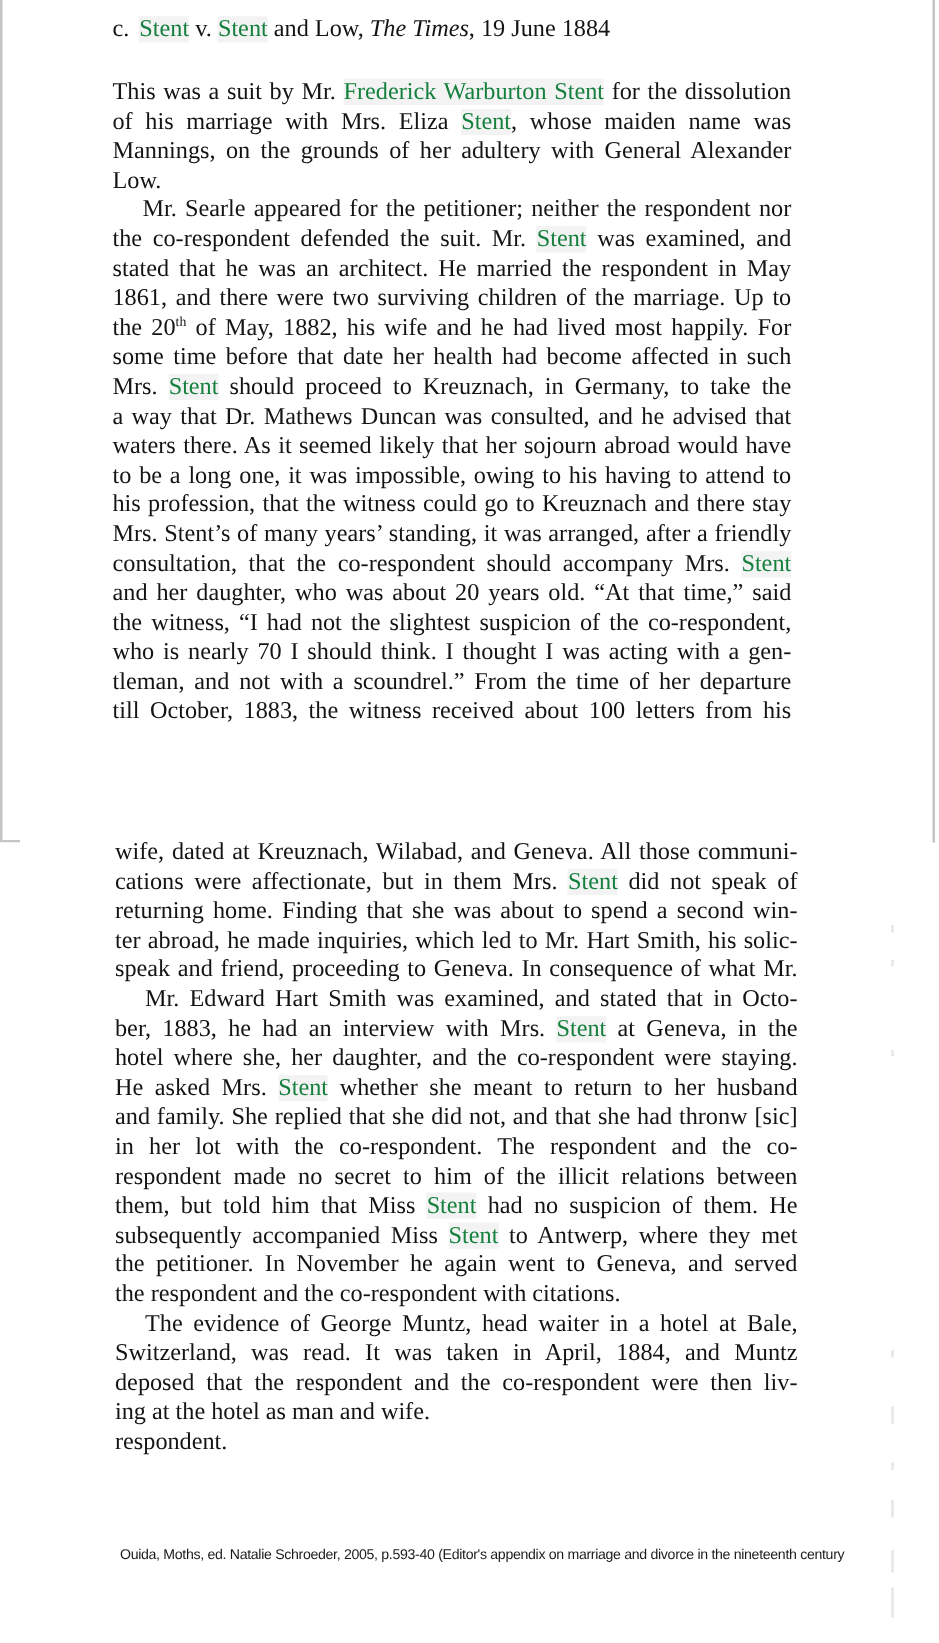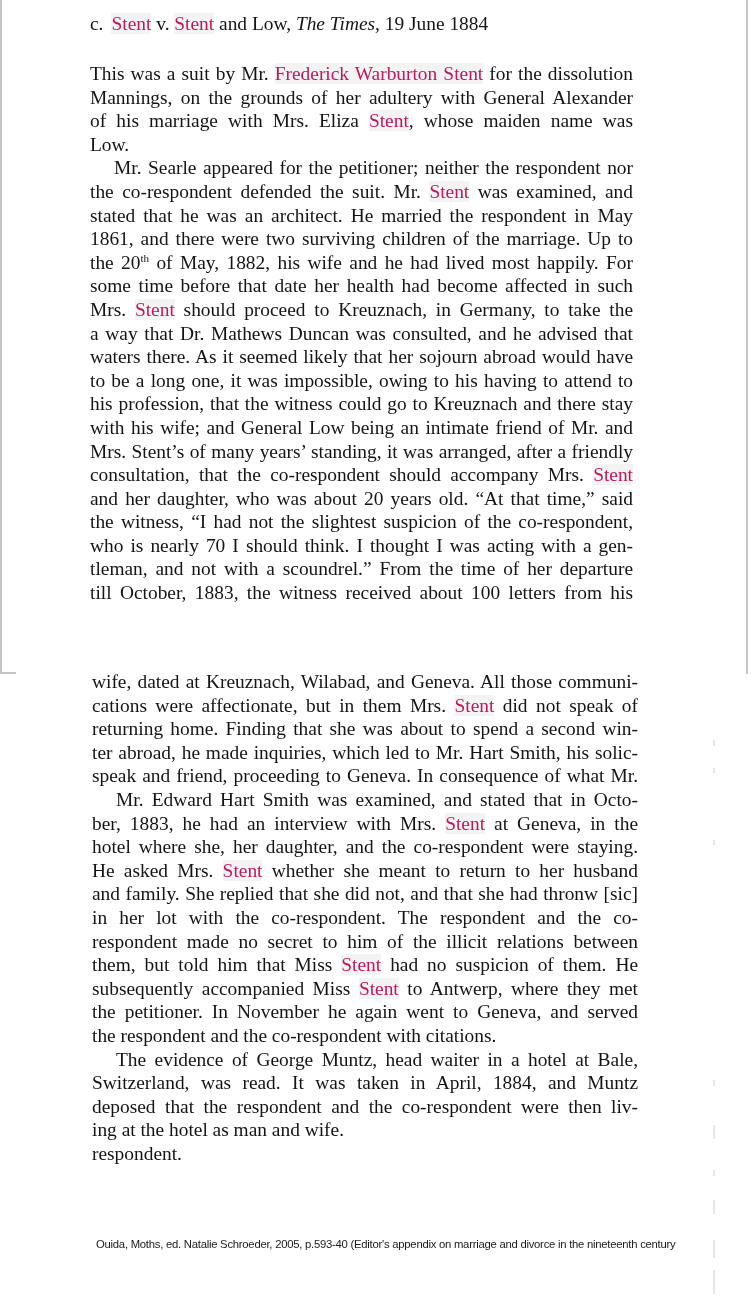--- a/index.html
+++ b/index.html
@@ -25,54 +25,53 @@
   }
   .heading .lbl { margin-right: 8px; }
   .block { position: absolute; left: 88px; width: 543px; }
   .block2 { position: absolute; left: 92px; width: 546px; }
   .line {
     display: block; white-space: nowrap; text-align: justify; text-align-last: justify;
     height: 23.6px;
   }
   .line.last { text-align-last: left; }
   .ind { text-indent: 24px; }
-  .hl { color: #be185d; background: #f3f3f3; }
+  .hl { color: #15803d; background: #f3f3f3; }
   sup { font-size: 11px; line-height: 0; vertical-align: 7px; }
   .footer {
     position: absolute; left: 96px; top: 1238px; white-space: nowrap;
     font-family: "Liberation Sans", "DejaVu Sans", sans-serif; font-size: 11.3px; color: #1a1a1a;
     letter-spacing: -0.25px;
   }
   .specks { position: absolute; left: 713px; top: 740px; width: 2px; height: 560px; }
   .speck { position: absolute; left: 0; width: 2px; background: #e6e6e6; }
 </style>
 </head>
 <body>
 
 <div class="page1">
   <div class="heading">
     <span class="lbl">c.</span><span class="hl">Stent</span><span> v. </span><span class="hl">Stent</span><span> and Low, </span><i>The Times</i><span>, 19 June 1884</span>
   </div>
   <div class="block serif" id="p1" style="top:62px;">
       <div class="line"><span>This was a suit by Mr. </span><span class="hl">Frederick Warburton Stent</span><span> for the dissolution</span></div>
+      <div class="line"><span>of his marriage with Mrs. Eliza </span><span class="hl">Stent</span><span>, whose maiden name was</span></div>
       <div class="line"><span>Mannings, on the grounds of her adultery with General Alexander</span></div>
-      <div class="line"><span>of his marriage with Mrs. Eliza </span><span class="hl">Stent</span><span>, whose maiden name was</span></div>
       <div class="line last"><span>Low.</span></div>
       <div class="line ind"><span>Mr. Searle appeared for the petitioner; neither the respondent nor</span></div>
       <div class="line"><span>the co-respondent defended the suit. Mr. </span><span class="hl">Stent</span><span> was examined, and</span></div>
       <div class="line"><span>stated that he was an architect. He married the respondent in May</span></div>
       <div class="line"><span>1861, and there were two surviving children of the marriage. Up to</span></div>
       <div class="line"><span>the 20</span><sup>th</sup><span> of May, 1882, his wife and he had lived most happily. For</span></div>
       <div class="line"><span>some time before that date her health had become affected in such</span></div>
       <div class="line"><span>Mrs. </span><span class="hl">Stent</span><span> should proceed to Kreuznach, in Germany, to take the</span></div>
       <div class="line"><span>a way that Dr. Mathews Duncan was consulted, and he advised that</span></div>
       <div class="line"><span>waters there. As it seemed likely that her sojourn abroad would have</span></div>
       <div class="line"><span>to be a long one, it was impossible, owing to his having to attend to</span></div>
       <div class="line"><span>his profession, that the witness could go to Kreuznach and there stay</span></div>
-      <div class="line"><span>with his wife; and General Low being an intimate friend of Mr. and</span></div>
       <div class="line"><span>Mrs. Stent’s of many years’ standing, it was arranged, after a friendly</span></div>
       <div class="line"><span>consultation, that the co-respondent should accompany Mrs. </span><span class="hl">Stent</span></div>
       <div class="line"><span>and her daughter, who was about 20 years old. “At that time,” said</span></div>
       <div class="line"><span>the witness, “I had not the slightest suspicion of the co-respondent,</span></div>
       <div class="line"><span>who is nearly 70 I should think. I thought I was acting with a gen-</span></div>
       <div class="line"><span>tleman, and not with a scoundrel.” From the time of her departure</span></div>
       <div class="line"><span>till October, 1883, the witness received about 100 letters from his</span></div>
     </div>
   <div class="bottom-edge"></div>
 </div>

